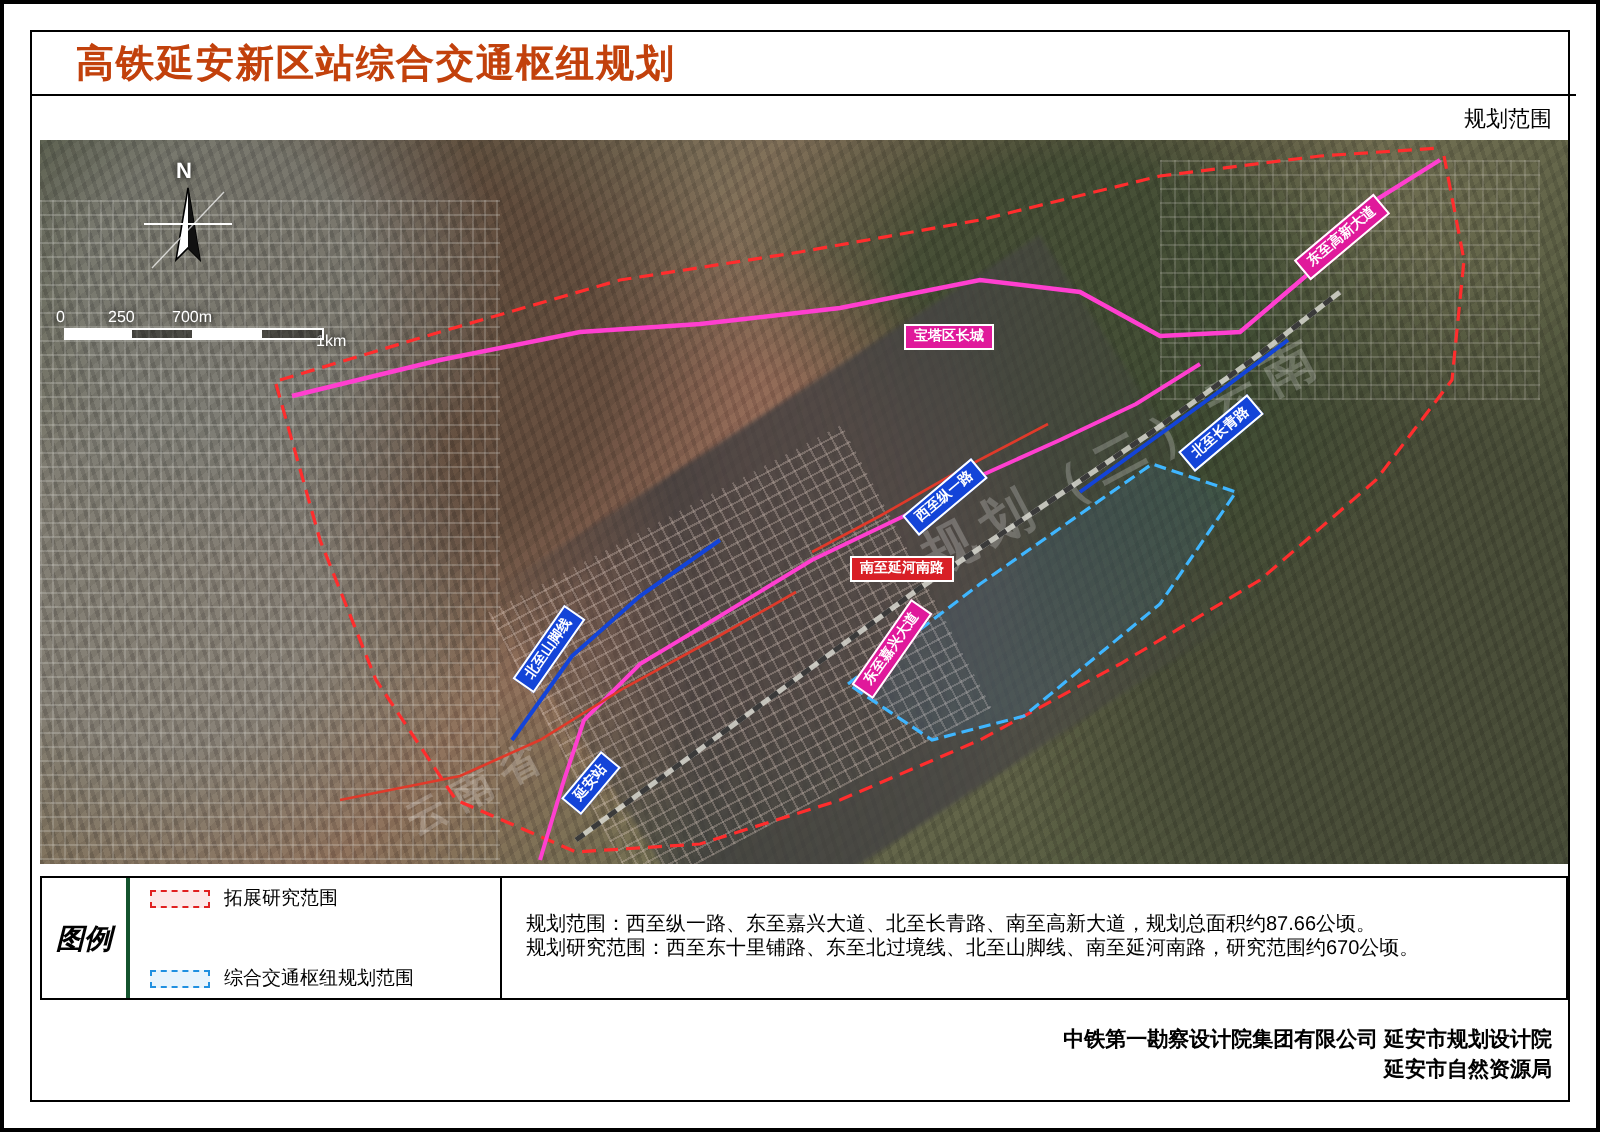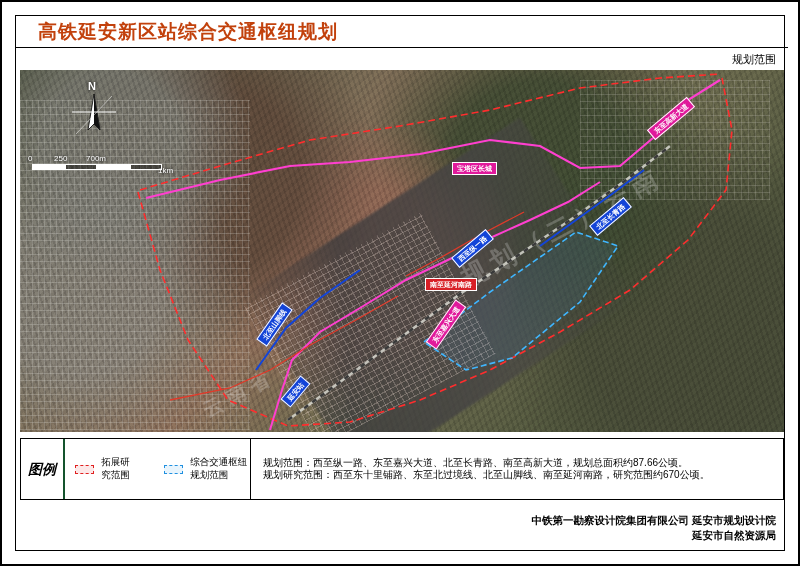--- a/index.html
+++ b/index.html
@@ -138,21 +138,21 @@
     border:1px solid #000;box-sizing:border-box;
     display:flex;
   }
   .legend-title{
     width:42px;border-right:2px solid #14532d;
     display:flex;flex-direction:column;align-items:center;justify-content:center;
     font-size:14px;font-weight:bold;line-height:1.15;font-style:italic;
   }
   .legend-keys{
     width:186px;border-right:1px solid #000;
-    display:flex;flex-direction:row;justify-content:center;gap:27px;
+    display:flex;flex-direction:column;justify-content:center;gap:27px;
     padding-left:10px;box-sizing:border-box;
   }
   .key-row{display:flex;align-items:center;gap:7px;font-size:9.5px;color:#000;}
   .swatch{width:30px;height:9px;box-sizing:border-box;}
   .swatch-red{border:1.5px dashed #e02020;background:rgba(224,32,32,0.10);}
   .swatch-blue{border:1.5px dashed #2090e0;background:rgba(32,144,224,0.10);}
   .legend-notes{
     flex:1;display:flex;flex-direction:column;justify-content:center;gap:0;
     padding-left:12px;box-sizing:border-box;
   }

